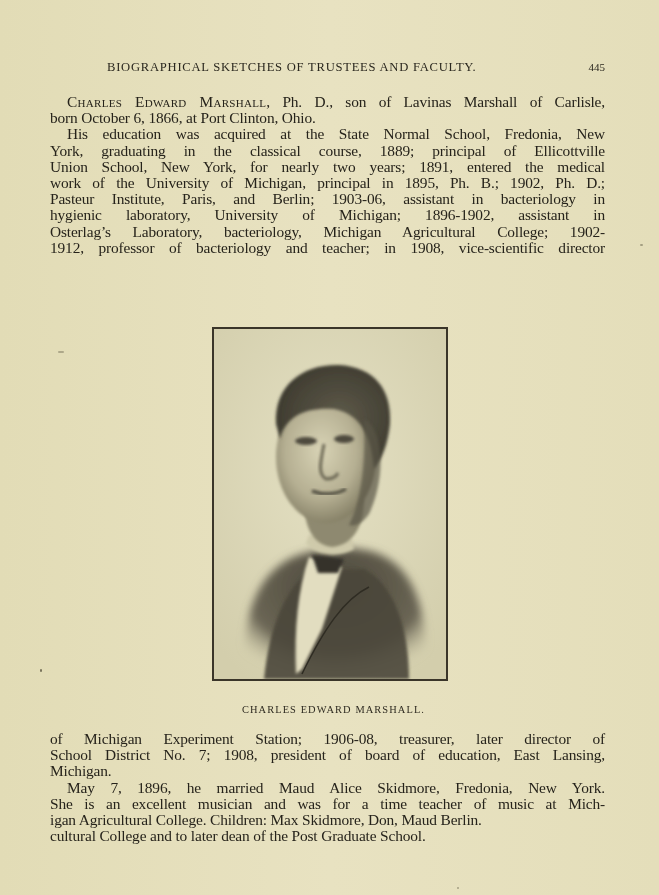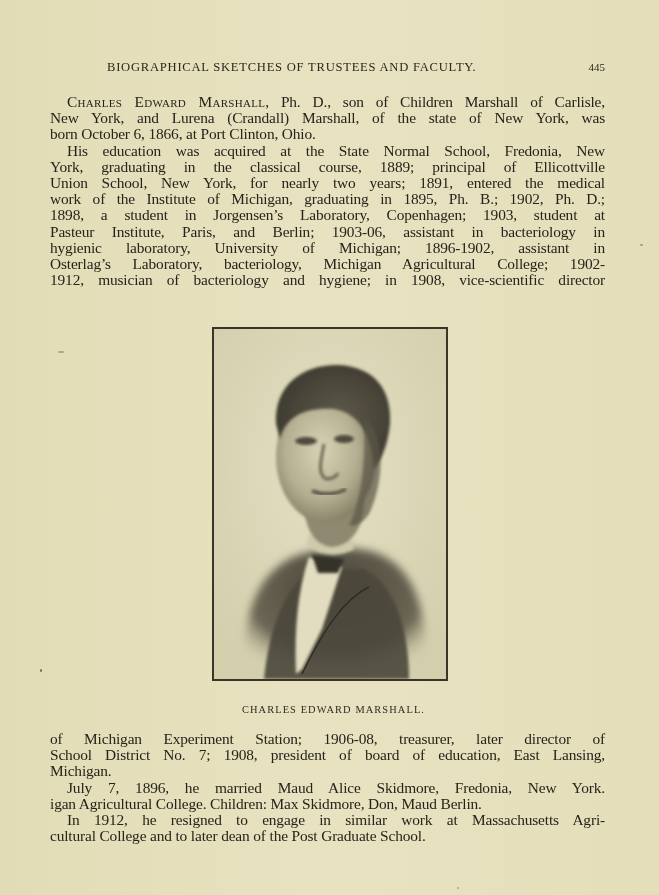--- a/index.html
+++ b/index.html
@@ -90,32 +90,30 @@
 <body>
 
 <div class="page">
 
   <div class="running-head">
     <span class="title">BIOGRAPHICAL SKETCHES OF TRUSTEES AND FACULTY.</span>
     <span class="folio">445</span>
   </div>
 
   <div class="text-block block-top">
-    <span class="line" style="padding-left:17px"><span class="sc">Charles Edward Marshall</span><span>, Ph. D., son of Children Marshall of Carlisle,</span></span>
-    <span class="line">New York, and Lurena (Crandall) Marshall, of the state of New York, was</span>
+    <span class="line" style="padding-left:17px"><span class="sc">Charles Edward Marshall</span><span>, Ph. D., son of Lavinas Marshall of Carlisle,</span></span>
     <span class="line last">born October 6, 1866, at Port Clinton, Ohio.</span>
     <span class="line" style="padding-left:17px">His education was acquired at the State Normal School, Fredonia, New</span>
     <span class="line">York, graduating in the classical course, 1889; principal of Ellicottville</span>
     <span class="line">Union School, New York, for nearly two years; 1891, entered the medical</span>
-    <span class="line">work of the Institute of Michigan, graduating in 1895, Ph. B.; 1902, Ph. D.;</span>
-    <span class="line">1898, a student in Jorgensen’s Laboratory, Copenhagen; 1903, student at</span>
+    <span class="line">work of the University of Michigan, principal in 1895, Ph. B.; 1902, Ph. D.;</span>
     <span class="line">Pasteur Institute, Paris, and Berlin; 1903-06, assistant in bacteriology in</span>
     <span class="line">hygienic laboratory, University of Michigan; 1896-1902, assistant in</span>
     <span class="line">Osterlag’s Laboratory, bacteriology, Michigan Agricultural College; 1902-</span>
-    <span class="line">1912, musician of bacteriology and hygiene; in 1908, vice-scientific director</span>
+    <span class="line">1912, professor of bacteriology and teacher; in 1908, vice-scientific director</span>
   </div>
 
   <div class="plate">
     <svg width="232" height="350" viewBox="0 0 232 350">
       <defs>
         <radialGradient id="bg" cx="50%" cy="40%" r="70%">
           <stop offset="0%" stop-color="#e4e0c3"></stop>
           <stop offset="100%" stop-color="#d3ceac"></stop>
         </radialGradient>
         <radialGradient id="coat" cx="50%" cy="30%" r="70%">
@@ -168,23 +166,23 @@
       <path d="M98 162 C 108 166, 122 166, 132 160" stroke="#4a463a" stroke-width="3" fill="none" filter="url(#soft2)"></path>
     </svg>
   </div>
 
   <div class="caption">CHARLES EDWARD MARSHALL.</div>
 
   <div class="text-block block-bottom">
     <span class="line">of Michigan Experiment Station; 1906-08, treasurer, later director of</span>
     <span class="line">School District No. 7; 1908, president of board of education, East Lansing,</span>
     <span class="line last">Michigan.</span>
-    <span class="line" style="padding-left:17px">July 7, 1896, he married Maud Alice Skidmore, Fredonia, New York.</span>
+    <span class="line" style="padding-left:17px">May 7, 1896, he married Maud Alice Skidmore, Fredonia, New York.</span>
+    <span class="line">She is an excellent musician and was for a time teacher of music at Mich-</span>
     <span class="line last">igan Agricultural College. Children: Max Skidmore, Don, Maud Berlin.</span>
-    <span class="line" style="padding-left:17px">In 1912, he resigned to engage in similar work at Massachusetts Agri-</span>
     <span class="line last">cultural College and to later dean of the Post Graduate School.</span>
   </div>
 
   <div class="speck" style="left:58px; top:351px; width:6px; height:2px; opacity:0.5;"></div>
   <div class="speck" style="left:40px; top:669px; width:2px; height:3px;"></div>
   <div class="speck" style="left:640px; top:244px; width:3px; height:2px; opacity:0.6;"></div>
   <div class="speck" style="left:457px; top:887px; width:2px; height:2px; opacity:0.6;"></div>
 </div>
 
 </body></html>

